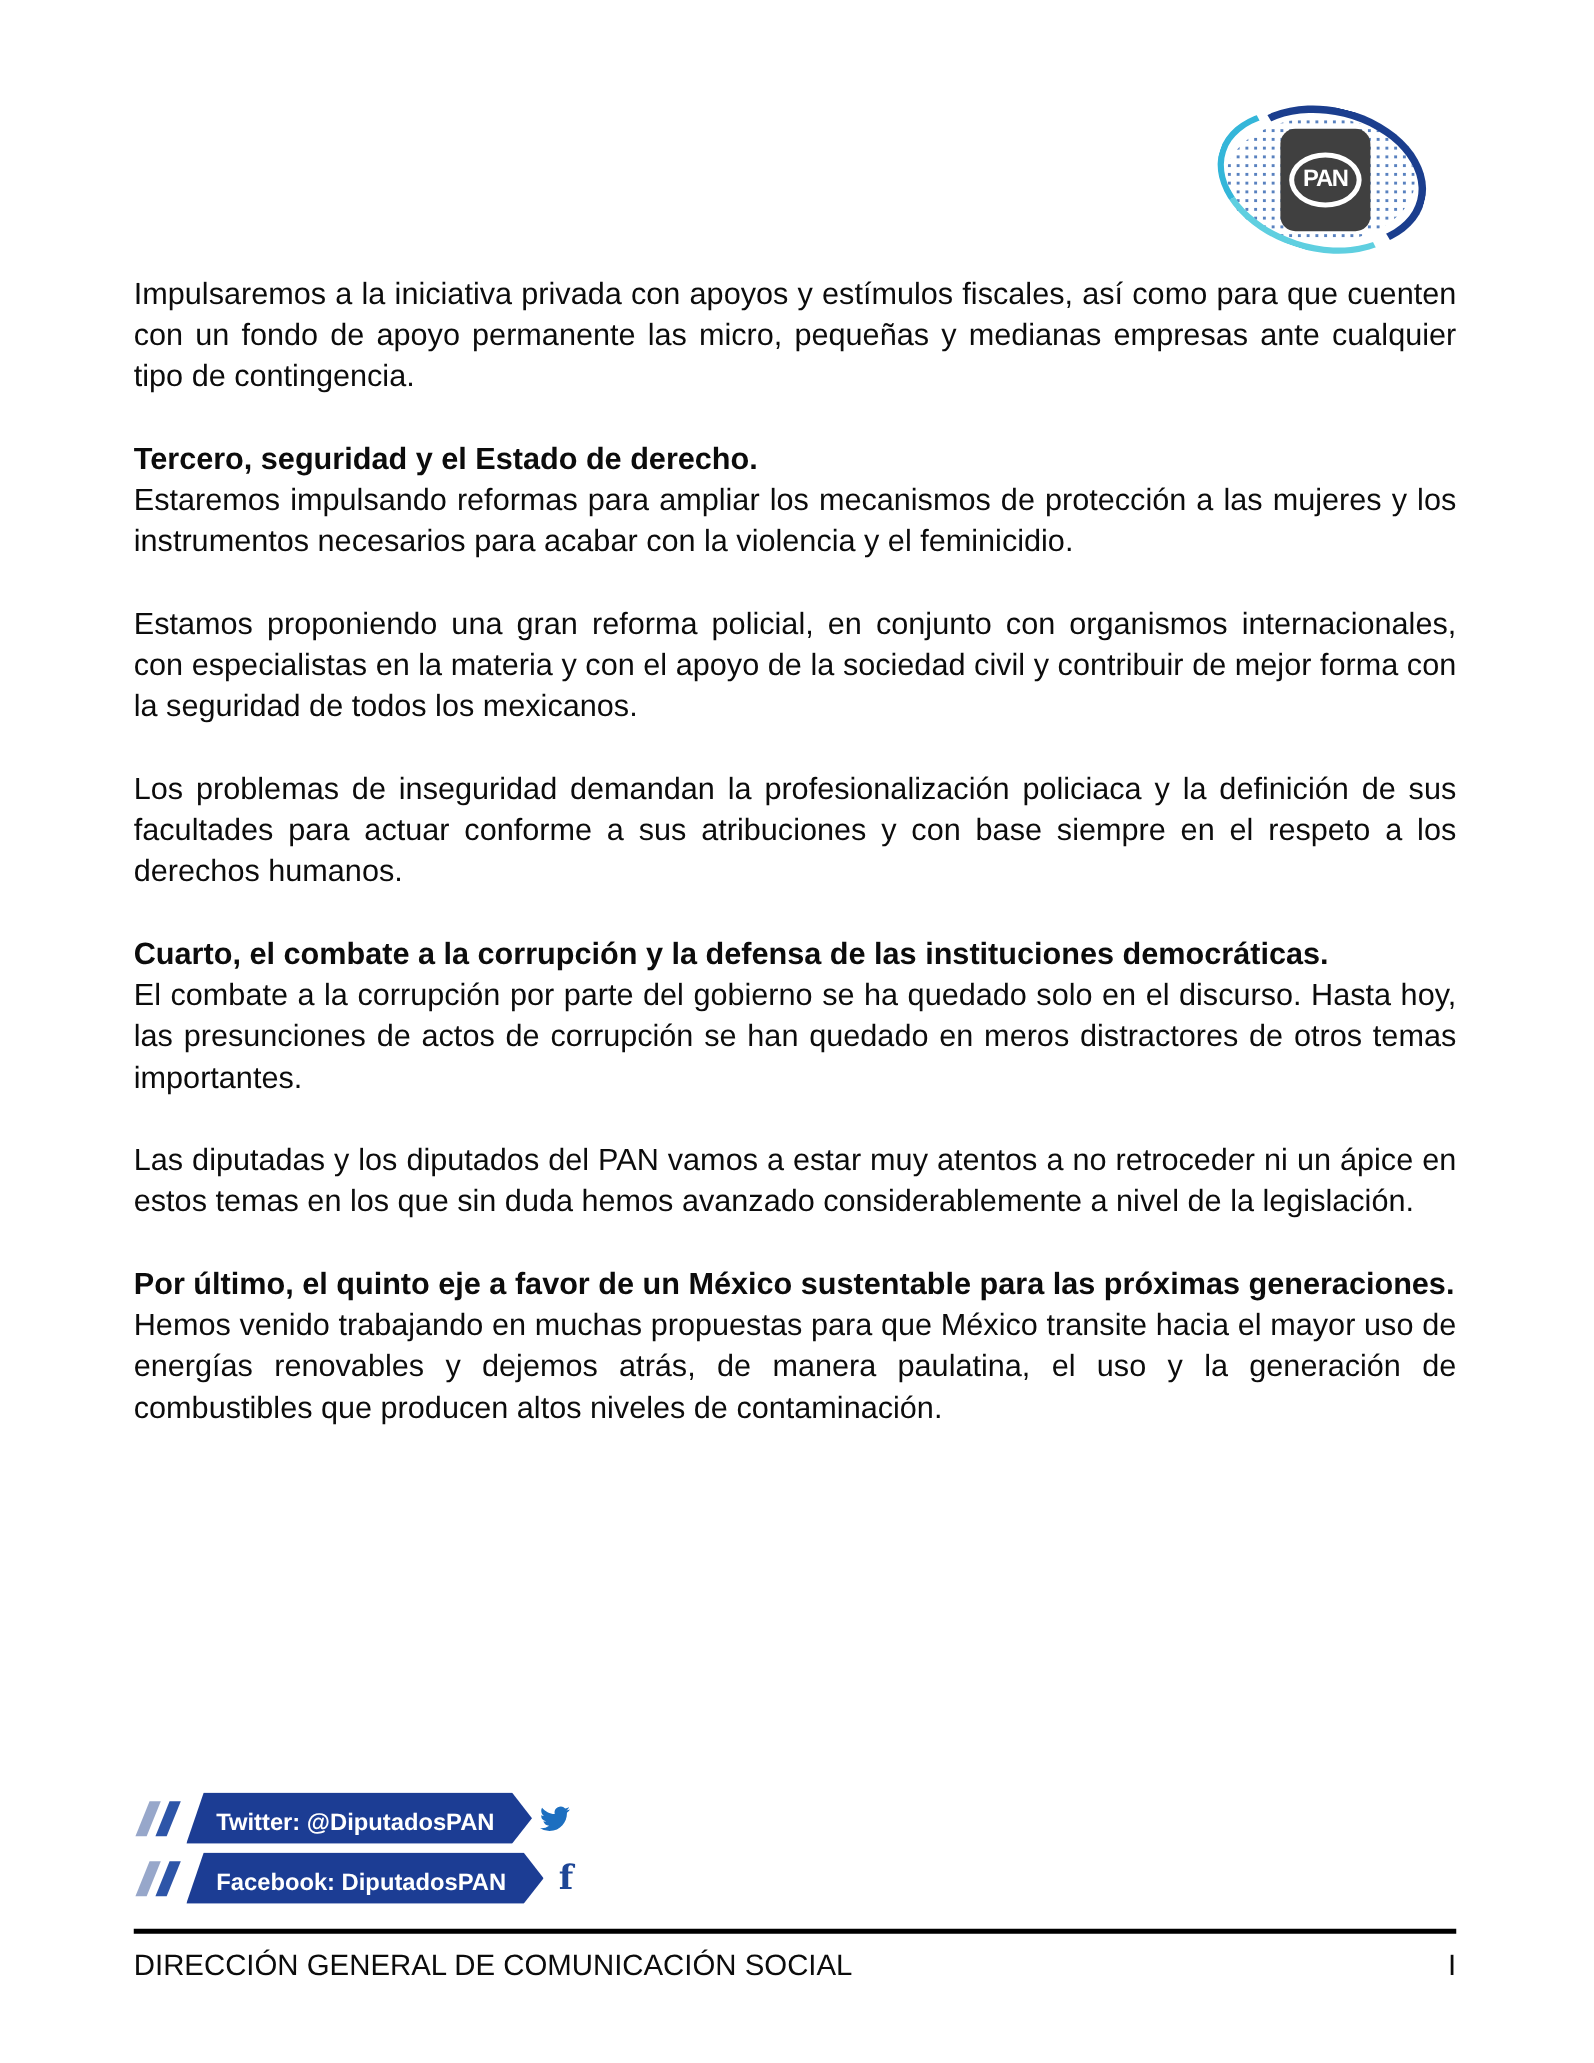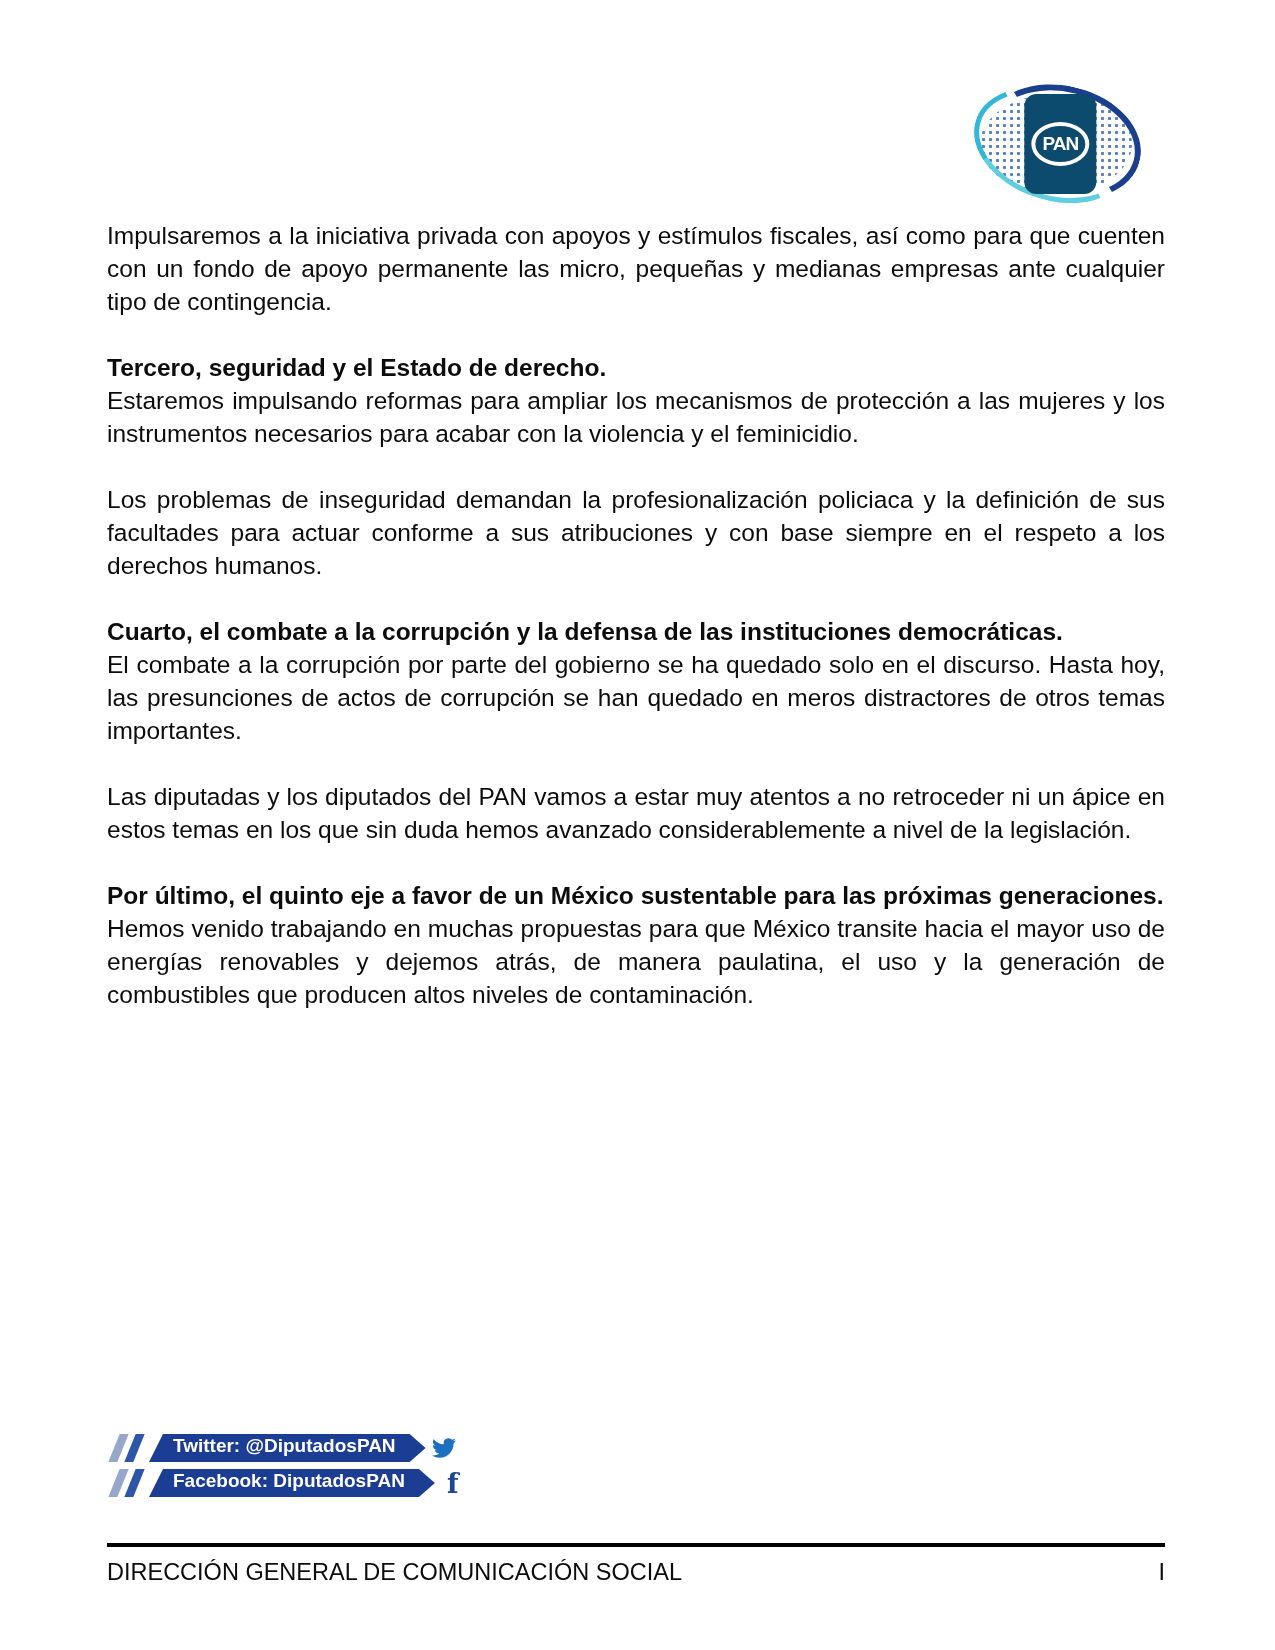--- a/index.html
+++ b/index.html
@@ -50,22 +50,22 @@
     inset: -2px 0px 2px 14px;
     border: 6px solid transparent;
     border-right-color: #1b3e8e;
     border-top-color: #1b3e8e;
     transform: rotate(14deg);
   }
   .pan-box {
     position: absolute;
     left: 50%; top: 50%;
     transform: translate(-44%, -50%);
-    width: 72px; height: 100px;
-    background: #0c4a6e;
+    width: 72px; height: 82px;
+    background: #404040;
     border-radius: 12px;
     display: flex; align-items: center; justify-content: center;
   }
   .pan-oval {
     width: 58px; height: 44px;
     border: 4px solid #ffffff;
     border-radius: 50%;
     display: flex; align-items: center; justify-content: center;
   }
   .pan-oval span {
@@ -129,21 +129,21 @@
   }
   .slash.s1 { background: #97a7ca; }
   .slash.s2 { background: #2d55a8; margin-right: 10px; }
   .badge-pill {
     display: inline-block;
     background: #1c3d94;
     color: #ffffff;
     font-weight: 700;
     font-size: 19px;
     line-height: 1;
-    padding: 2px 30px 7px 24px;
+    padding: 15px 30px 7px 24px;
     clip-path: polygon(14px 0, calc(100% - 16px) 0, 100% 50%, calc(100% - 16px) 100%, 0 100%);
     white-space: nowrap;
   }
   .badge-icon {
     margin-left: 5px;
     display: flex; align-items: center; justify-content: center;
     width: 26px; height: 28px;
   }
   .badge-icon svg { display: block; }
   .fb-f {
@@ -184,20 +184,21 @@
           <span>PAN</span>
         </div>
       </div>
     </div>
   </div>
 
   <div class="content">
     <p class="para">Impulsaremos a la iniciativa privada con apoyos y estímulos fiscales, así como para que cuenten con un fondo de apoyo permanente las micro, pequeñas y medianas empresas ante cualquier tipo de contingencia.</p>
     <h2 class="heading">Tercero, seguridad y el Estado de derecho.</h2>
     <p class="para">Estaremos impulsando reformas para ampliar los mecanismos de protección a las mujeres y los instrumentos necesarios para acabar con la violencia y el feminicidio.</p>
+    <p class="para">Estamos proponiendo una gran reforma policial, en conjunto con organismos internacionales, con especialistas en la materia y con el apoyo de la sociedad civil y contribuir de mejor forma con la seguridad de todos los mexicanos.</p>
     <p class="para">Los problemas de inseguridad demandan la profesionalización policiaca y la definición de sus facultades para actuar conforme a sus atribuciones y con base siempre en el respeto a los derechos humanos.</p>
     <h2 class="heading">Cuarto, el combate a la corrupción y la defensa de las instituciones democráticas.</h2>
     <p class="para">El combate a la corrupción por parte del gobierno se ha quedado solo en el discurso. Hasta hoy, las presunciones de actos de corrupción se han quedado en meros distractores de otros temas importantes.</p>
     <p class="para">Las diputadas y los diputados del PAN vamos a estar muy atentos a no retroceder ni un ápice en estos temas en los que sin duda hemos avanzado considerablemente a nivel de la legislación.</p>
     <h2 class="heading">Por último, el quinto eje a favor de un México sustentable para las próximas generaciones.</h2>
     <p class="para">Hemos venido trabajando en muchas propuestas para que México transite hacia el mayor uso de energías renovables y dejemos atrás, de manera paulatina, el uso y la generación de combustibles que producen altos niveles de contaminación.</p>
   </div>
 
   <div class="social">
     <a class="badge-row">

